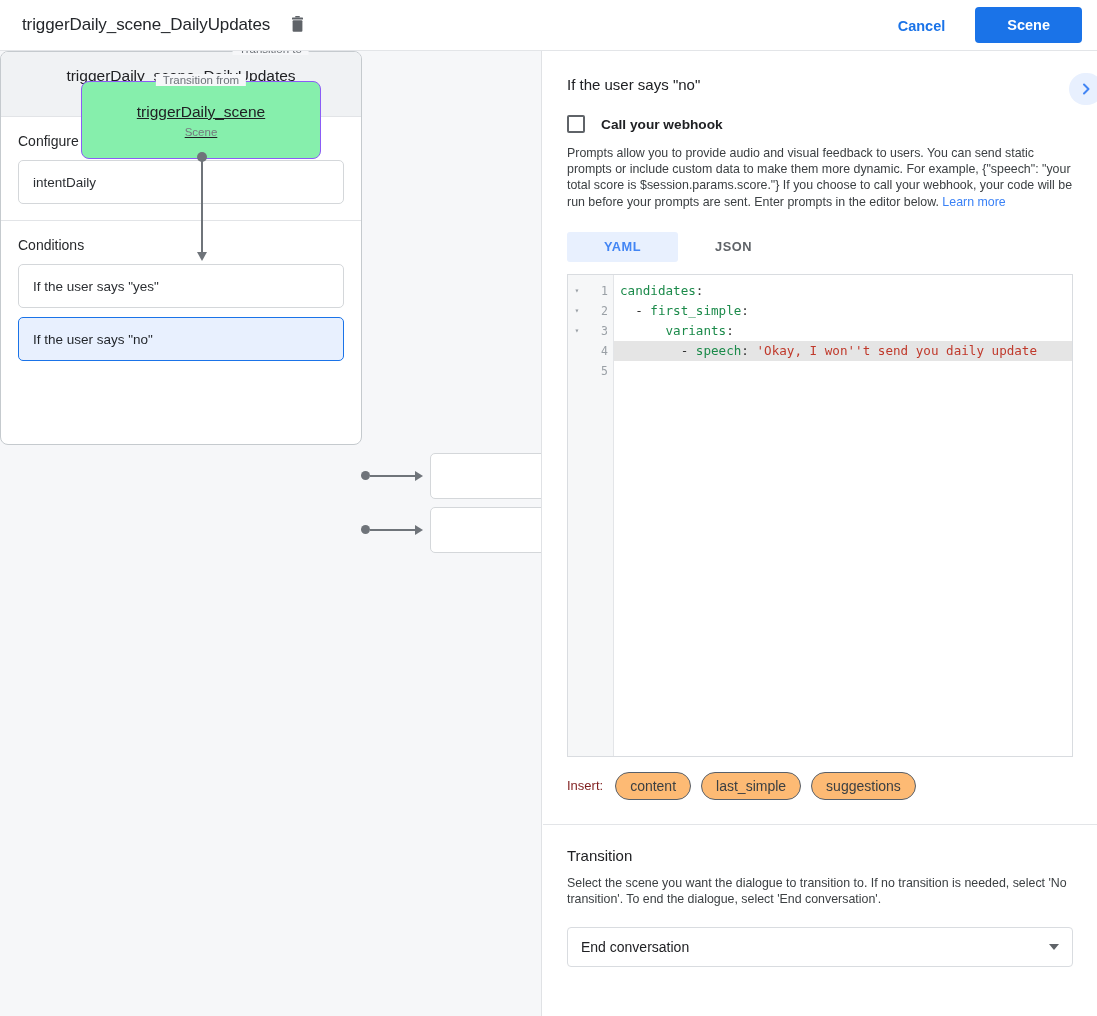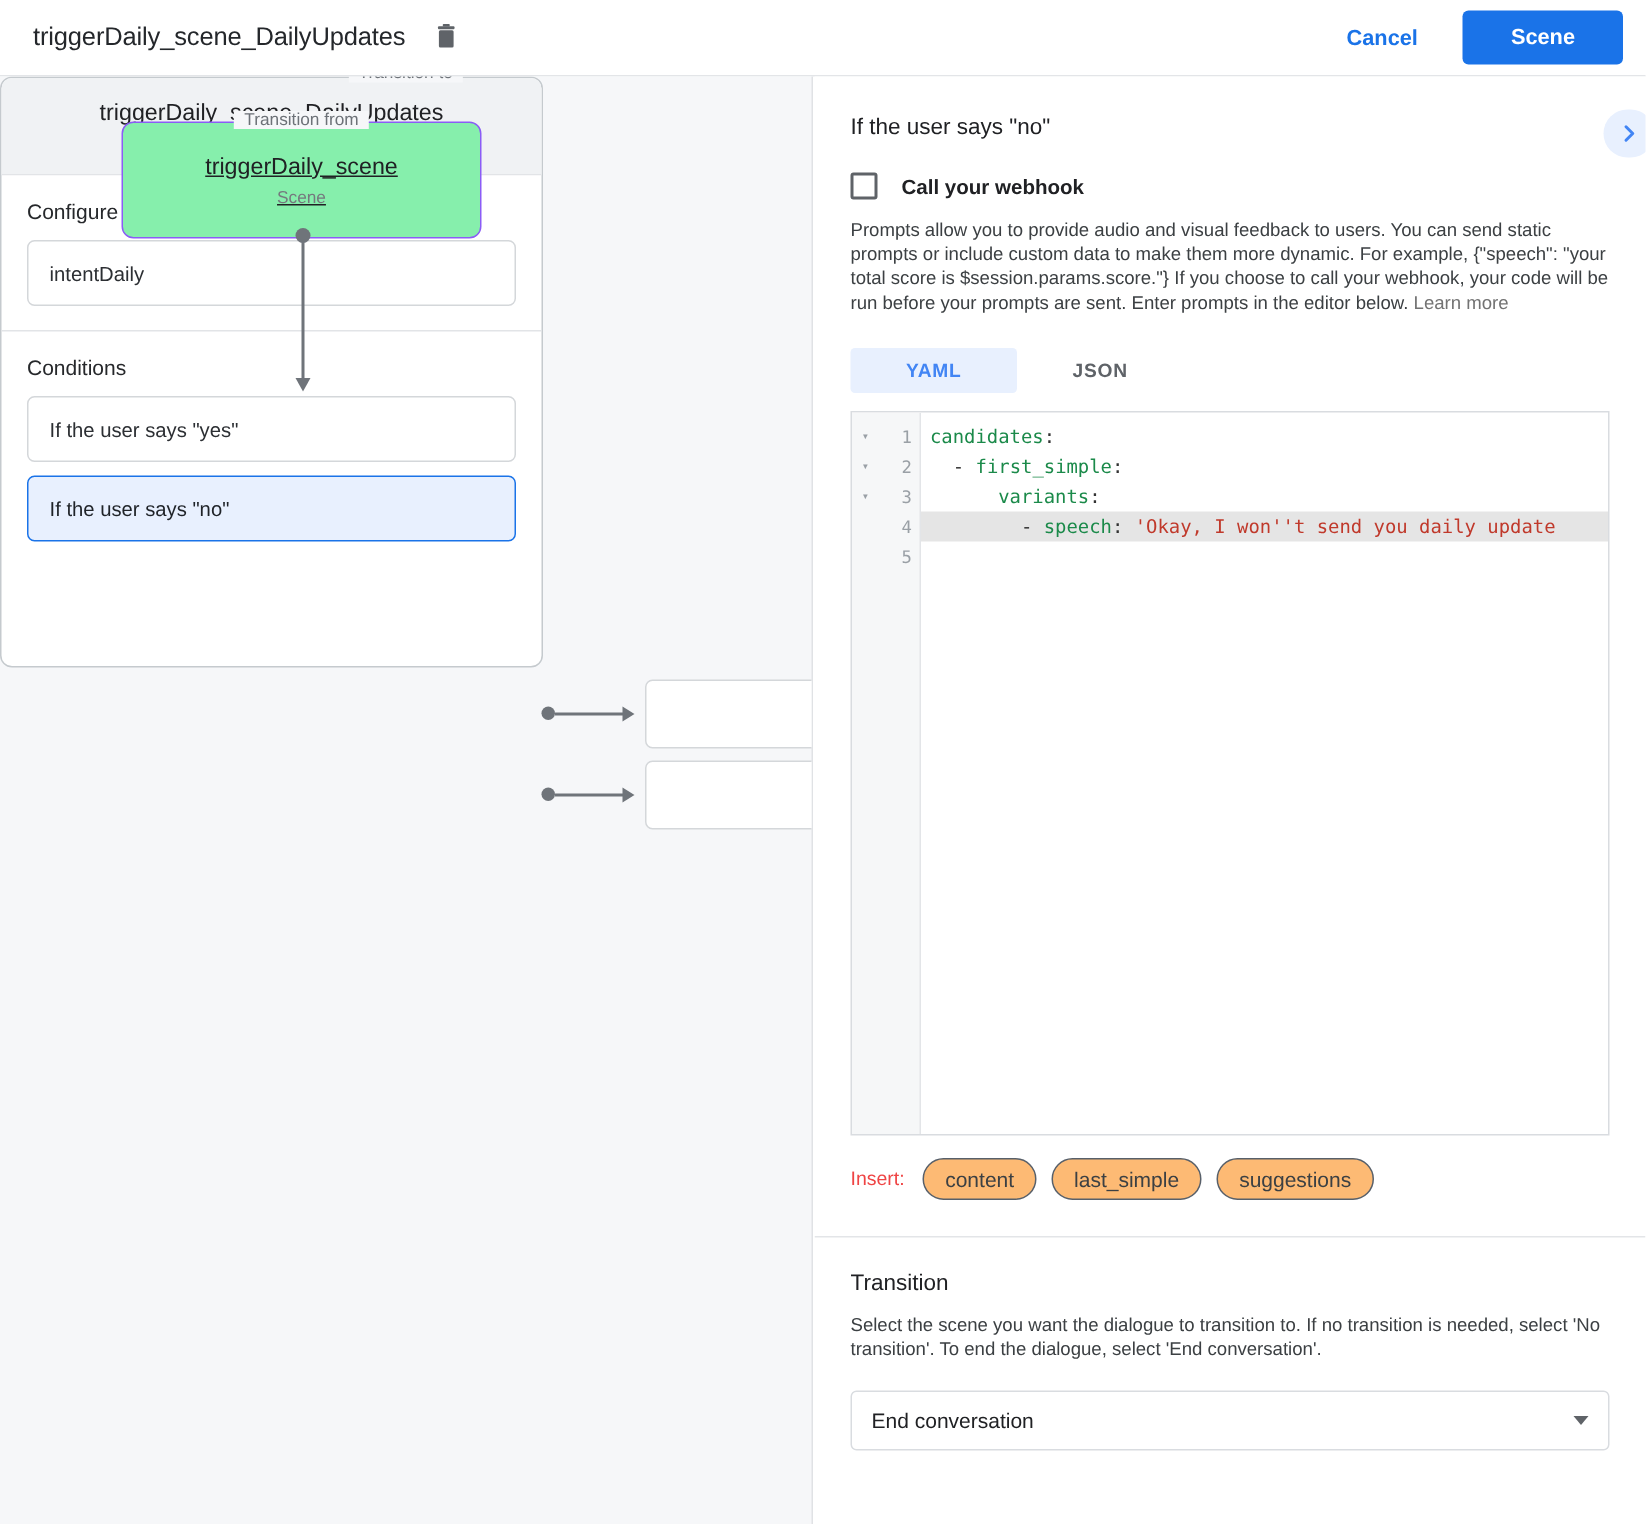--- a/index.html
+++ b/index.html
@@ -248,21 +248,21 @@
     padding: 4px 8px;
     border-radius: 2px;
   }
 
   .helptext {
     margin-top: 12px;
     font-size: 12.4px;
     line-height: 16.2px;
     color: #3c4043;
   }
-  .link { color: #737373; text-decoration: none; cursor: pointer; }
+  .link { color: #3b82f6; text-decoration: none; cursor: pointer; }
 
   
   .tabs { display: flex; margin-top: 22px; }
   .tab {
     width: 111px; height: 30px;
     display: flex; align-items: center; justify-content: center;
     font-size: 12.8px;
     font-weight: bold;
     letter-spacing: 0.5px;
     color: #5f6368;
@@ -312,21 +312,21 @@
   .cline { height: 20px; line-height: 20px; padding-left: 6px; }
   .cline.hl { background: #e5e5e5; }
   .k { color: #1b8a4a; }
   .s { color: #c0392b; }
   .p { color: #333333; }
 
   .insert-row {
     display: flex; align-items: center;
     margin-top: 15px;
   }
-  .insert-label { font-size: 13px; color: #ef4444; margin-right: 12px; }
+  .insert-label { font-size: 13px; color: #7f1d1d; margin-right: 12px; }
   .chip {
     border: 1px solid #58606a;
     border-radius: 14px;
     padding: 5px 14px;
     font-size: 14px;
     color: #3c4043;
     margin-right: 10px;
     cursor: pointer;
     background: #fdba74;
     font-family: inherit;

